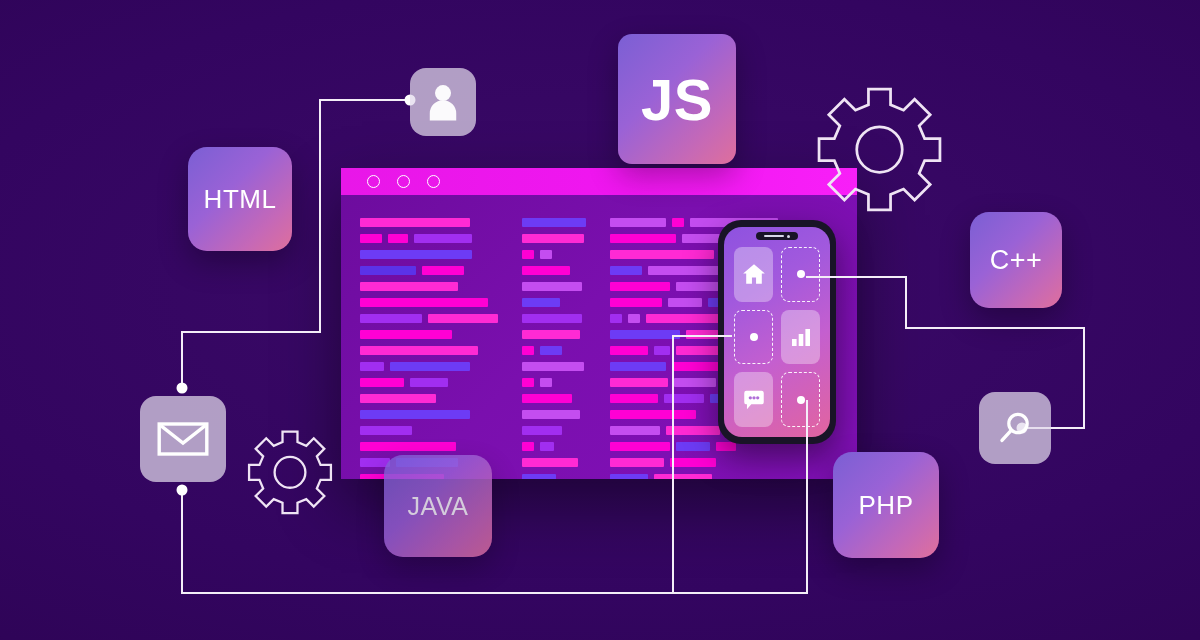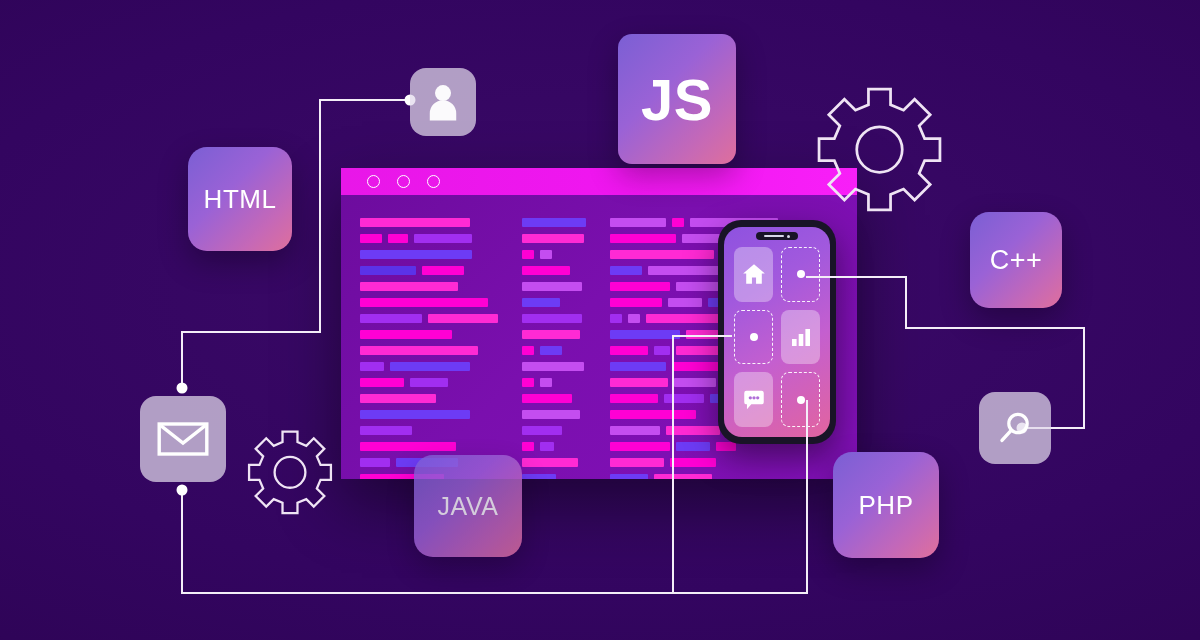--- a/index.html
+++ b/index.html
@@ -100,21 +100,21 @@
     border-radius: 19px;
     display: flex; align-items: center; justify-content: center;
     color: #ffffff;
     letter-spacing: 0.5px;
     background: linear-gradient(135deg, #7b5fd4 0%, #9a62d6 40%, #c468b8 75%, #df6f9c 100%);
     box-shadow: 0 12px 30px rgba(0,0,0,0.30);
   }
   .tile-html { left: 188px; top: 147px; width: 104px; height: 104px; font-size: 26px; z-index: 3; text-align: right; }
   .tile-js   { left: 618px; top: 34px;  width: 118px; height: 130px; font-size: 58px; font-weight: bold; z-index: 5; border-radius: 14px; }
   .tile-cpp  { left: 970px; top: 212px; width: 92px;  height: 96px;  font-size: 27px; z-index: 3; }
-  .tile-java { left: 414px; top: 455px; width: 108px; height: 102px; font-size: 25px; z-index: 6; opacity: 0.80; }
+  .tile-java { left: 384px; top: 455px; width: 108px; height: 102px; font-size: 25px; z-index: 6; opacity: 0.80; }
   .tile-php  { left: 833px; top: 452px; width: 106px; height: 106px; font-size: 26px; z-index: 6; }
 
   
   .icon-tile {
     position: absolute;
     border-radius: 16px;
     background: rgba(226,218,236,0.72);
     display: flex; align-items: center; justify-content: center;
     z-index: 5;
   }

